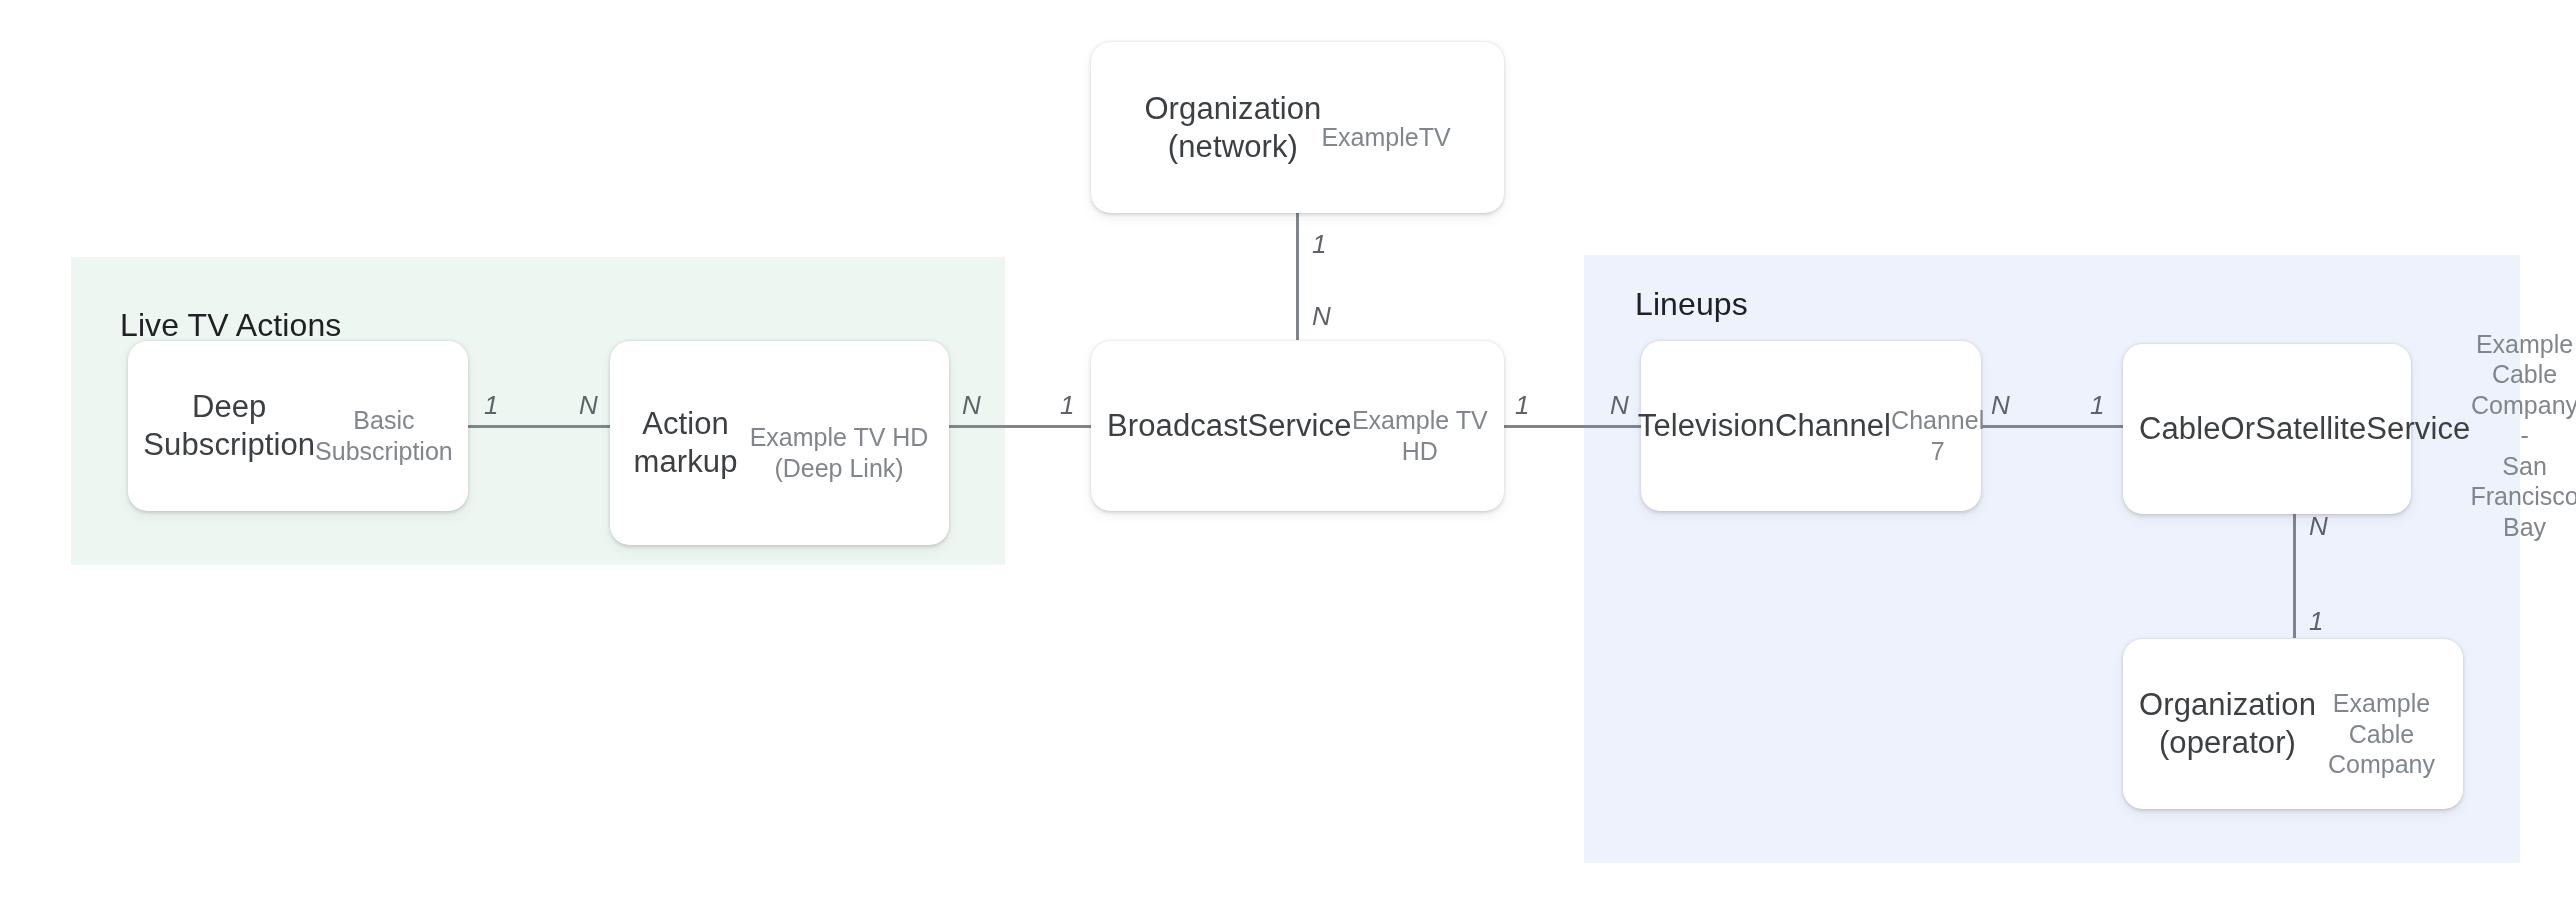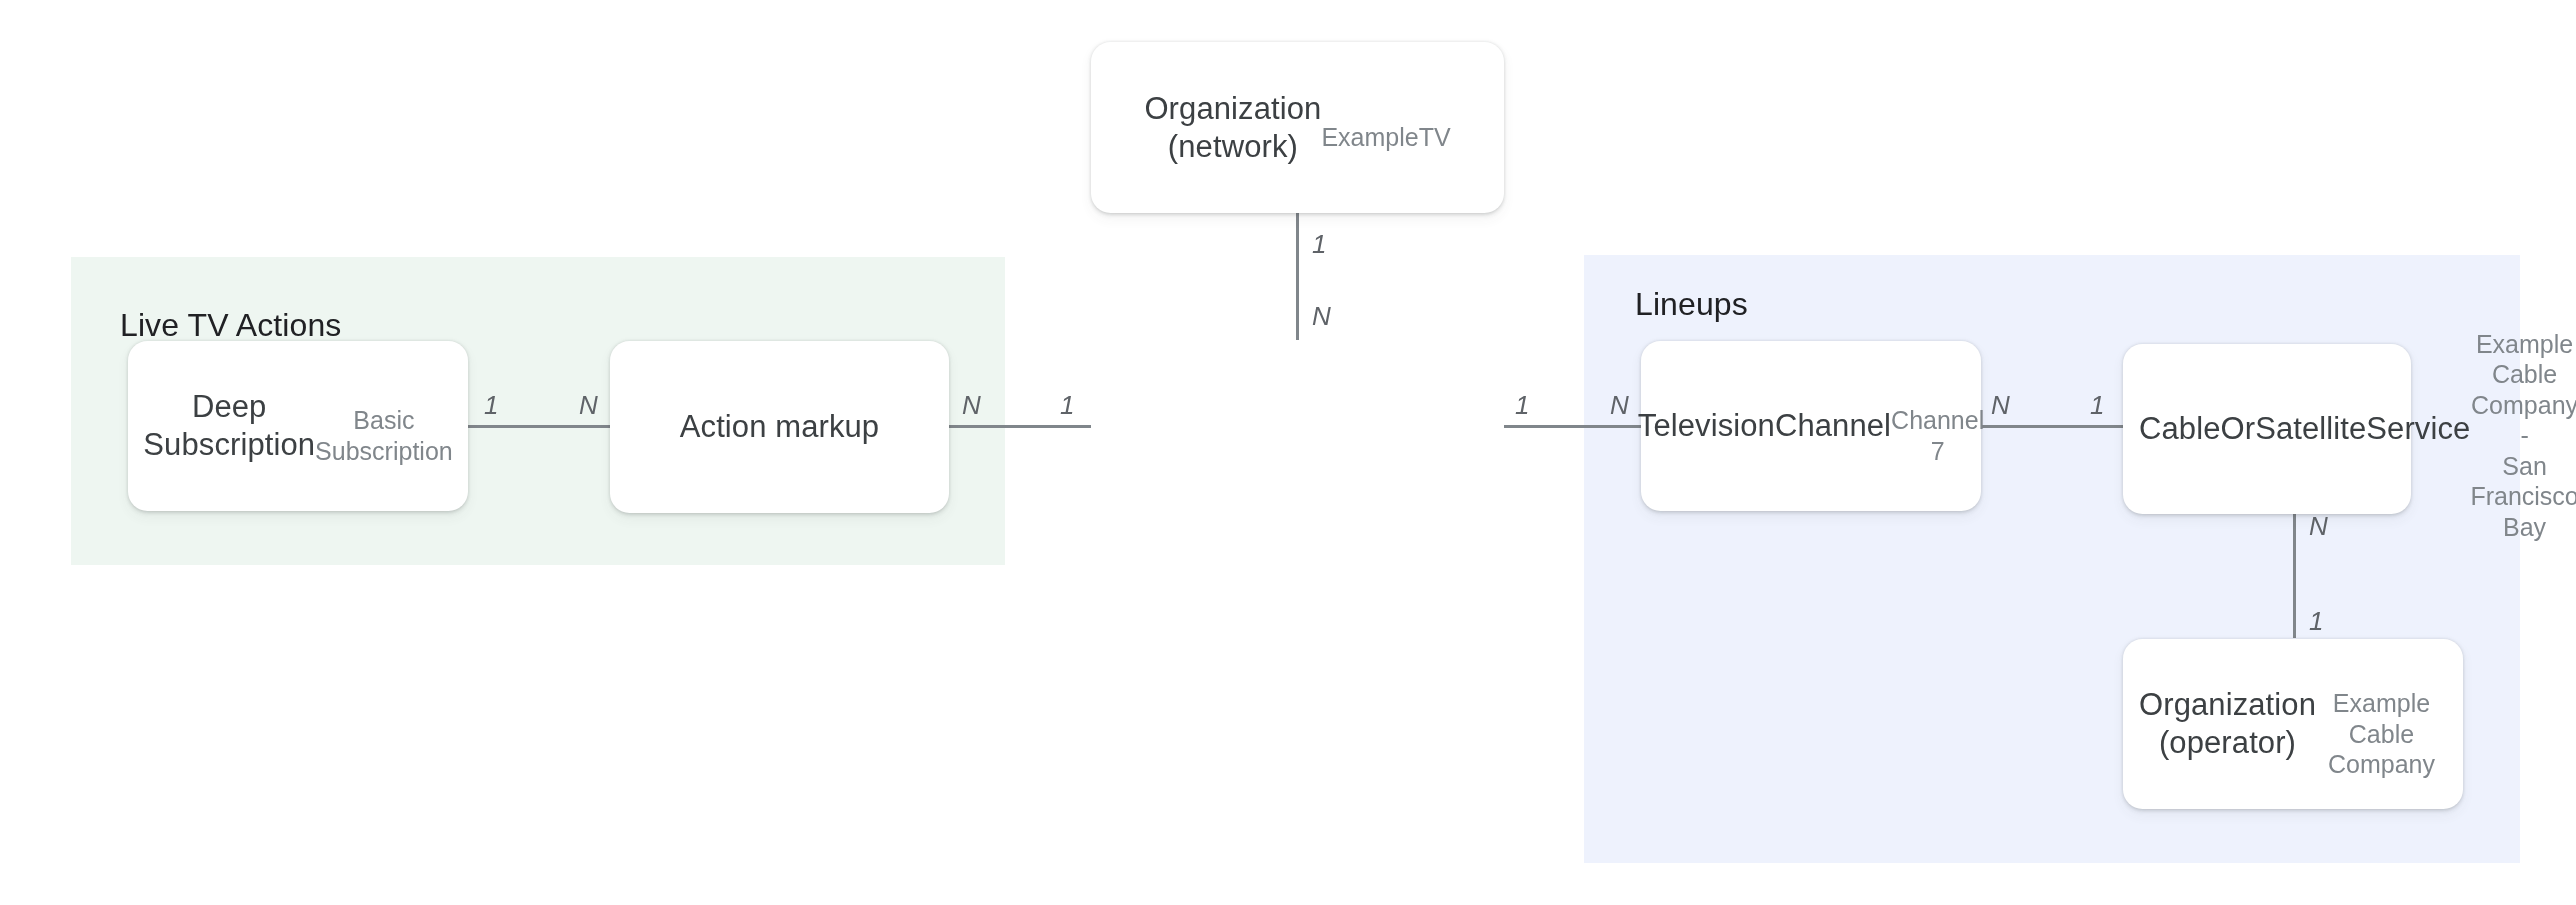--- a/index.html
+++ b/index.html
@@ -126,24 +126,29 @@
     <div class="node-title">Organization
 (network)</div>
     <div class="node-sub">ExampleTV</div>
   </div>
 
   <div class="node" id="n1" style="left: 128px; top: 341px; width: 340px; height: 170px;">
     <div class="node-title">Deep Subscription</div>
     <div class="node-sub">Basic Subscription</div>
   </div>
 
-  <div class="node" id="n2" style="left: 610px; top: 341px; width: 339px; height: 172px;">
+  <div class="node" id="n2" style="left: 610px; top: 341px; width: 339px; height: 204px;">
     <div class="node-title">Action markup</div>
+    <div class="node-sub">Example TV HD (Deep Link)</div>
   </div>
 
+  <div class="node" id="n3" style="left: 1091px; top: 341px; width: 413px; height: 170px;">
+    <div class="node-title">BroadcastService</div>
+    <div class="node-sub">Example TV HD</div>
+  </div>
 
   <div class="node" id="n4" style="left: 1641px; top: 341px; width: 340px; height: 170px;">
     <div class="node-title">TelevisionChannel</div>
     <div class="node-sub">Channel 7</div>
   </div>
 
   <div class="node tall" id="n5" style="left: 2123px; top: 344px; width: 288px; height: 170px; justify-content: space-between;">
     <div class="node-title">CableOrSatelliteService</div>
     <div class="node-sub">Example Cable Company -
 San Francisco Bay</div>

